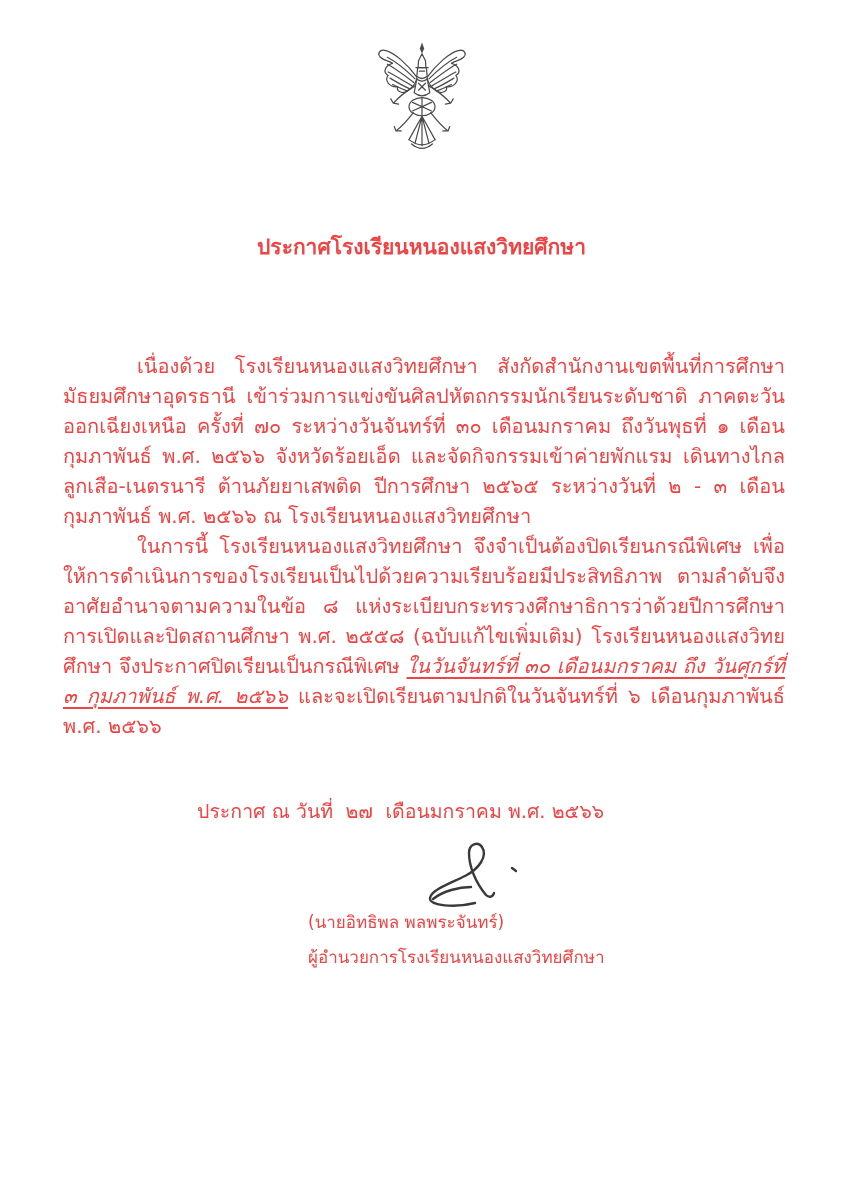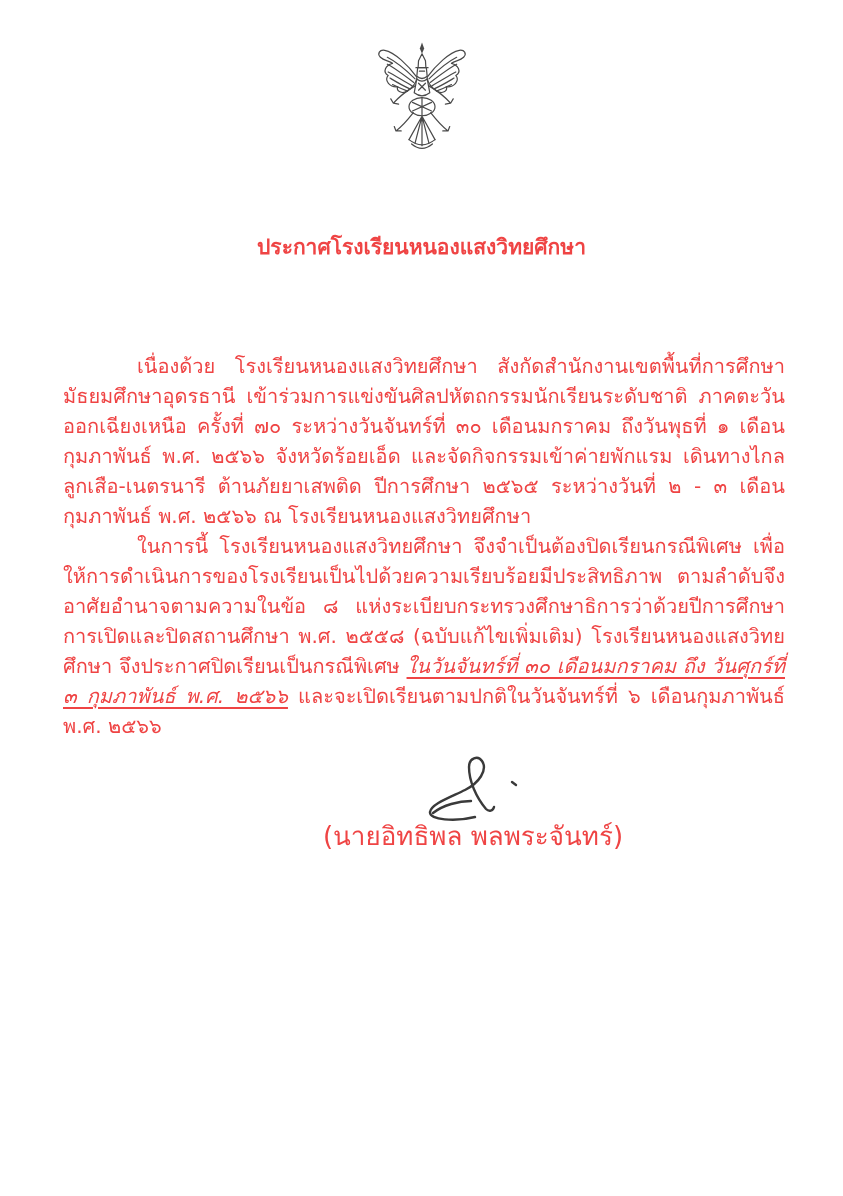--- a/index.html
+++ b/index.html
@@ -43,22 +43,22 @@
     margin-top: 56px;
     margin-left: 197px;
     font-size: 19.5px;
     line-height: 30px;
     white-space: pre-wrap;
   }
   .sig-block {
     width: 330px;
     margin-left: 308px;
     margin-top: 10px;
-    text-align: center;
-    font-size: 26px;
+    text-align: left;
+    font-size: 17px;
     line-height: 35px;
   }
   .sig-svg { display: block; margin: 0 auto -4px auto; }
 </style>
 </head>
 <body>
 
 <div class="page">
 
   <div class="emblem-wrap">
@@ -103,25 +103,27 @@
 
   <div class="title-block">
     <div>ประกาศโรงเรียนหนองแสงวิทยศึกษา</div>
   </div>
 
   <div class="body-text">
     <p>เนื่องด้วย โรงเรียนหนองแสงวิทยศึกษา สังกัดสำนักงานเขตพื้นที่การศึกษามัธยมศึกษาอุดรธานี เข้าร่วมการแข่งขันศิลปหัตถกรรมนักเรียนระดับชาติ ภาคตะวันออกเฉียงเหนือ ครั้งที่ ๗๐ ระหว่างวันจันทร์ที่ ๓๐ เดือนมกราคม ถึงวันพุธที่ ๑ เดือนกุมภาพันธ์ พ.ศ. ๒๕๖๖ จังหวัดร้อยเอ็ด และจัดกิจกรรมเข้าค่ายพักแรม เดินทางไกล ลูกเสือ-เนตรนารี ต้านภัยยาเสพติด ปีการศึกษา ๒๕๖๕ ระหว่างวันที่ ๒ - ๓ เดือนกุมภาพันธ์ พ.ศ. ๒๕๖๖ ณ โรงเรียนหนองแสงวิทยศึกษา</p>
     <p><span>ในการนี้ โรงเรียนหนองแสงวิทยศึกษา จึงจำเป็นต้องปิดเรียนกรณีพิเศษ เพื่อให้การดำเนินการของโรงเรียนเป็นไปด้วยความเรียบร้อยมีประสิทธิภาพ ตามลำดับจึงอาศัยอำนาจตามความในข้อ ๘ แห่งระเบียบกระทรวงศึกษาธิการว่าด้วยปีการศึกษาการเปิดและปิดสถานศึกษา พ.ศ. ๒๕๕๘ (ฉบับแก้ไขเพิ่มเติม) โรงเรียนหนองแสงวิทยศึกษา จึงประกาศปิดเรียนเป็นกรณีพิเศษ </span><span class="u-it">ในวันจันทร์ที่ ๓๐ เดือนมกราคม ถึง วันศุกร์ที่ ๓ กุมภาพันธ์ พ.ศ. ๒๕๖๖</span><span> และจะเปิดเรียนตามปกติในวันจันทร์ที่ ๖ เดือนกุมภาพันธ์ พ.ศ. ๒๕๖๖</span></p>
   </div>
 
+  <div class="issued-line">ประกาศ ณ วันที่  ๒๗  เดือนมกราคม พ.ศ. ๒๕๖๖</div>
 
   <div class="sig-block">
     <svg class="sig-svg" width="108" height="72" viewBox="0 0 108 72" aria-hidden="true">
       <g fill="none" stroke="#3a3a3a" stroke-width="2.4" stroke-linecap="round">
         <path d="M56 66 C 36 71 10 69 11 61 C 12 53 32 46 46 39 C 60 32 69 19 63 10 C 59 4 50 7 50 16 C 50 30 57 46 67 58 C 70 61 74 60 75 56"></path>
         <path d="M14 62 C 24 54 40 50 52 50"></path>
         <path d="M93 31 l 4 3"></path>
       </g>
     </svg>
     <div>(นายอิทธิพล  พลพระจันทร์)</div>
+    <div>ผู้อำนวยการโรงเรียนหนองแสงวิทยศึกษา</div>
   </div>
 
 </div>
 
 </body></html>

